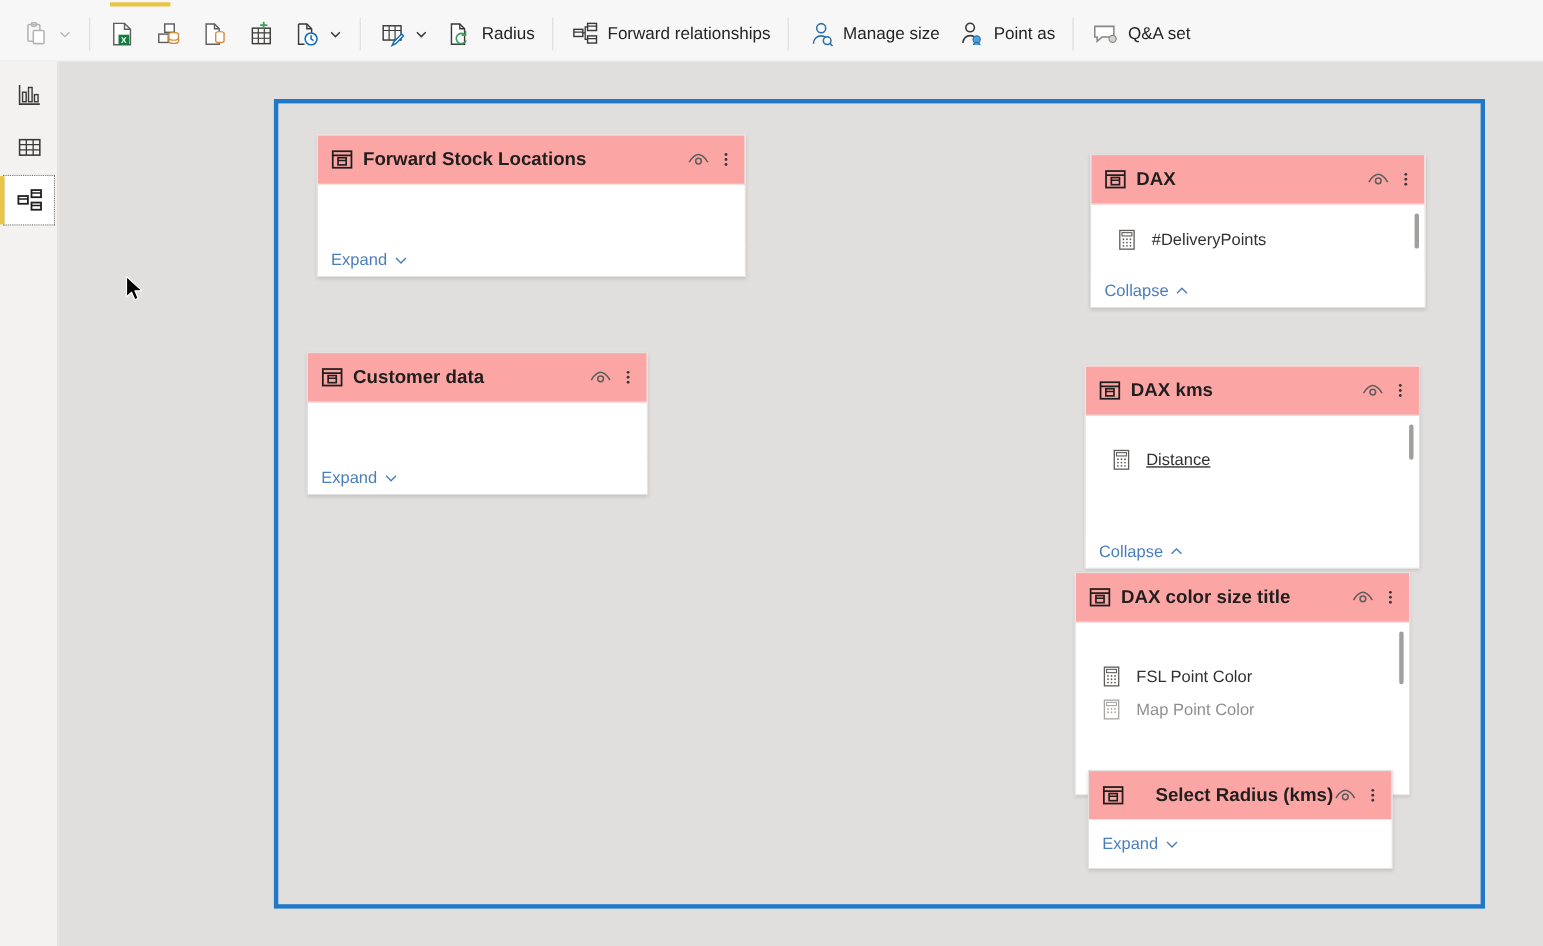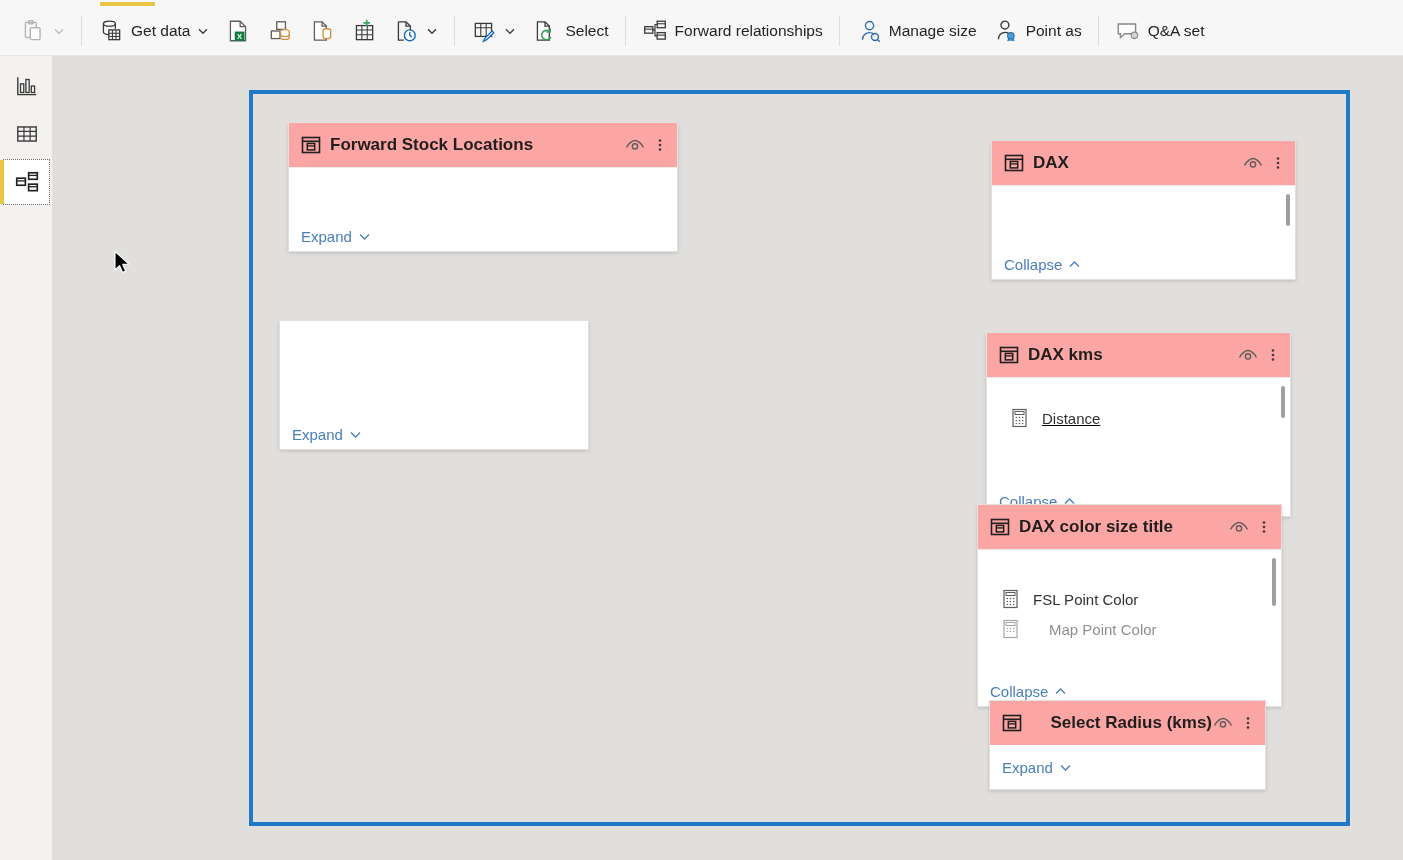--- a/index.html
+++ b/index.html
@@ -145,33 +145,20 @@
         <rect x="8" y="2.4" width="4" height="3" rx="0.6" fill="none" stroke="#b6b4b2" stroke-width="1.3"></rect>
         <rect x="9.5" y="9" width="9" height="11" rx="1" fill="#fff" stroke="#b6b4b2" stroke-width="1.3"></rect>
       </svg>
       <svg class="chev" viewBox="0 0 12 12">
         <path d="M2 4.3 L6 8.3 L10 4.3" fill="none" stroke="#b6b4b2" stroke-width="1.2"></path>
       </svg>
     </div>
 
     <div class="rb-sep"></div>
 
-    <div class="rb-item">
-      <svg class="rb-ico" viewBox="0 0 24 24">
-        <ellipse cx="10.5" cy="5.2" rx="5.5" ry="2.3" fill="none" stroke="#3b3a39" stroke-width="1.2"></ellipse>
-        <path d="M5 5.2 V13 c0 1.3 2.5 2.3 5.5 2.3" fill="none" stroke="#3b3a39" stroke-width="1.2"></path>
-        <path d="M16 5.2 V10" fill="none" stroke="#3b3a39" stroke-width="1.2"></path>
-        <rect x="10" y="11" width="10" height="9" fill="none" stroke="#3b3a39" stroke-width="1.2"></rect>
-        <path d="M10 14h10M10 17h10M13.3 11v9M16.6 11v9" stroke="#3b3a39" stroke-width="1"></path>
-      </svg>
-      <span class="rb-label">Get data</span>
-      <svg class="chev" viewBox="0 0 12 12">
-        <path d="M2 4.3 L6 8.3 L10 4.3" fill="none" stroke="#3b3a39" stroke-width="1.3"></path>
-      </svg>
-    </div>
 
     <div class="rb-item">
       <svg class="rb-ico" viewBox="0 0 24 24">
         <path d="M5 3 h9 l5 5 v13 H5 Z" fill="#fff" stroke="#605e5c" stroke-width="1.2"></path>
         <path d="M14 3 v5 h5" fill="none" stroke="#605e5c" stroke-width="1.2"></path>
         <rect x="9" y="12.5" width="9" height="8.5" fill="#107c41"></rect>
         <text x="13.5" y="19.2" font-size="7" font-family="Liberation Sans, sans-serif" fill="#fff" text-anchor="middle" font-weight="bold">X</text>
       </svg>
     </div>
 
@@ -228,21 +215,21 @@
       </svg>
     </div>
 
     <div class="rb-item">
       <svg class="rb-ico" viewBox="0 0 24 24">
         <path d="M5 3.5 h7 l4 4 v13 H5 Z" fill="#fff" stroke="#3b3a39" stroke-width="1.2"></path>
         <path d="M12 3.5 v4 h4" fill="none" stroke="#3b3a39" stroke-width="1.2"></path>
         <path d="M16.5 12.8 a4.3 4.3 0 1 0 .8 4.6" fill="none" stroke="#3aa05a" stroke-width="1.4"></path>
         <path d="M16.8 9.3 l0 3.6 l-3.3 0" fill="none" stroke="#3aa05a" stroke-width="1.4"></path>
       </svg>
-      <span class="rb-label">Select</span>
+      <span class="rb-label">Radius</span>
     </div>
 
     <div class="rb-sep"></div>
 
     <div class="rb-item">
       <svg class="rb-ico" viewBox="0 0 24 24">
         <rect x="2.5" y="8" width="7.5" height="6" fill="none" stroke="#3b3a39" stroke-width="1.2"></rect>
         <path d="M2.5 10.3 h7.5" stroke="#3b3a39" stroke-width="1"></path>
         <rect x="14" y="3" width="7.5" height="6" fill="none" stroke="#3b3a39" stroke-width="1.2"></rect>
         <path d="M14 5.3 h7.5" stroke="#3b3a39" stroke-width="1"></path>
@@ -341,20 +328,38 @@
         <span class="foot-link">
           <span>Expand</span>
           <svg class="foot-chev" viewBox="0 0 13 13">
             <path d="M2 4.5 L6.5 9 L11 4.5" fill="none" stroke="#4a7ebb" stroke-width="1.3"></path>
           </svg>
         </span>
       </div>
     </div>
 
     <div class="card" style="left:226px; top:264px; width:310px; height:130px;">
+      <div class="card-head">
+        <svg class="tbl-ico" viewBox="0 0 20 20">
+          <rect x="1.5" y="2.5" width="17" height="15" fill="none" stroke="#201f1e" stroke-width="1.6"></rect>
+          <path d="M1.5 6.3 h17" stroke="#201f1e" stroke-width="1.6"></path>
+          <rect x="6.3" y="8.4" width="7.4" height="6.5" fill="none" stroke="#201f1e" stroke-width="1.5"></rect>
+          <path d="M6.3 10.9 h7.4" stroke="#201f1e" stroke-width="1.3"></path>
+        </svg>
+        <div class="card-title">Customer data</div>
+        <svg class="head-act" viewBox="0 0 22 22">
+          <path d="M2.5 13.5 C5 8.5 9 6.5 11 6.5 C13 6.5 17 8.5 19.5 13.5" fill="none" stroke="#605e5c" stroke-width="1.4"></path>
+          <circle cx="11" cy="12.4" r="2.6" fill="none" stroke="#605e5c" stroke-width="1.4"></circle>
+        </svg>
+        <svg class="head-act kebab" viewBox="0 0 14 22">
+          <circle cx="7" cy="6.5" r="1.3" fill="#3b3a39"></circle>
+          <circle cx="7" cy="11" r="1.3" fill="#3b3a39"></circle>
+          <circle cx="7" cy="15.5" r="1.3" fill="#3b3a39"></circle>
+        </svg>
+      </div>
       <div class="card-body" style="height:84px;"></div>
       <div class="card-foot">
         <span class="foot-link">
           <span>Expand</span>
           <svg class="foot-chev" viewBox="0 0 13 13">
             <path d="M2 4.5 L6.5 9 L11 4.5" fill="none" stroke="#4a7ebb" stroke-width="1.3"></path>
           </svg>
         </span>
       </div>
     </div>
@@ -372,20 +377,36 @@
           <path d="M2.5 13.5 C5 8.5 9 6.5 11 6.5 C13 6.5 17 8.5 19.5 13.5" fill="none" stroke="#605e5c" stroke-width="1.4"></path>
           <circle cx="11" cy="12.4" r="2.6" fill="none" stroke="#605e5c" stroke-width="1.4"></circle>
         </svg>
         <svg class="head-act kebab" viewBox="0 0 14 22">
           <circle cx="7" cy="6.5" r="1.3" fill="#3b3a39"></circle>
           <circle cx="7" cy="11" r="1.3" fill="#3b3a39"></circle>
           <circle cx="7" cy="15.5" r="1.3" fill="#3b3a39"></circle>
         </svg>
       </div>
       <div class="card-body" style="height:94px; padding-top:17px;">
+        <div class="field-row">
+          <svg class="field-ico" viewBox="0 0 17 20">
+            <rect x="2" y="1.5" width="13" height="17" fill="none" stroke="#605e5c" stroke-width="1.2"></rect>
+            <rect x="4" y="3.5" width="9" height="3" fill="none" stroke="#605e5c" stroke-width="1"></rect>
+            <circle cx="5.3" cy="9.5" r="0.8" fill="#605e5c"></circle>
+              <circle cx="8.5" cy="9.5" r="0.8" fill="#605e5c"></circle>
+              <circle cx="11.7" cy="9.5" r="0.8" fill="#605e5c"></circle>
+            <circle cx="5.3" cy="12.5" r="0.8" fill="#605e5c"></circle>
+              <circle cx="8.5" cy="12.5" r="0.8" fill="#605e5c"></circle>
+              <circle cx="11.7" cy="12.5" r="0.8" fill="#605e5c"></circle>
+            <circle cx="5.3" cy="15.5" r="0.8" fill="#605e5c"></circle>
+              <circle cx="8.5" cy="15.5" r="0.8" fill="#605e5c"></circle>
+              <circle cx="11.7" cy="15.5" r="0.8" fill="#605e5c"></circle>
+          </svg>
+          <span class="field-label">#DeliveryPoints</span>
+        </div>
         <div class="vscroll" style="top:8px; height:32px;"></div>
       </div>
       <div class="card-foot">
         <span class="foot-link">
           <span>Collapse</span>
           <svg class="foot-chev" viewBox="0 0 13 13">
             <path d="M2 8.5 L6.5 4 L11 8.5" fill="none" stroke="#4a7ebb" stroke-width="1.3"></path>
           </svg>
         </span>
       </div>
@@ -432,21 +453,21 @@
       <div class="card-foot">
         <span class="foot-link">
           <span>Collapse</span>
           <svg class="foot-chev" viewBox="0 0 13 13">
             <path d="M2 8.5 L6.5 4 L11 8.5" fill="none" stroke="#4a7ebb" stroke-width="1.3"></path>
           </svg>
         </span>
       </div>
     </div>
 
-    <div class="card" style="left:924px; top:448px; width:305px; height:203px;">
+    <div class="card" style="left:924px; top:464px; width:305px; height:203px;">
       <div class="card-head">
         <svg class="tbl-ico" viewBox="0 0 20 20">
           <rect x="1.5" y="2.5" width="17" height="15" fill="none" stroke="#201f1e" stroke-width="1.6"></rect>
           <path d="M1.5 6.3 h17" stroke="#201f1e" stroke-width="1.6"></path>
           <rect x="6.3" y="8.4" width="7.4" height="6.5" fill="none" stroke="#201f1e" stroke-width="1.5"></rect>
           <path d="M6.3 10.9 h7.4" stroke="#201f1e" stroke-width="1.3"></path>
         </svg>
         <div class="card-title">DAX color size title</div>
         <svg class="head-act" viewBox="0 0 22 22">
           <path d="M2.5 13.5 C5 8.5 9 6.5 11 6.5 C13 6.5 17 8.5 19.5 13.5" fill="none" stroke="#605e5c" stroke-width="1.4"></path>
@@ -468,21 +489,21 @@
               <circle cx="11.7" cy="9.5" r="0.8" fill="#605e5c"></circle>
             <circle cx="5.3" cy="12.5" r="0.8" fill="#605e5c"></circle>
               <circle cx="8.5" cy="12.5" r="0.8" fill="#605e5c"></circle>
               <circle cx="11.7" cy="12.5" r="0.8" fill="#605e5c"></circle>
             <circle cx="5.3" cy="15.5" r="0.8" fill="#605e5c"></circle>
               <circle cx="8.5" cy="15.5" r="0.8" fill="#605e5c"></circle>
               <circle cx="11.7" cy="15.5" r="0.8" fill="#605e5c"></circle>
           </svg>
           <span class="field-label">FSL Point Color</span>
         </div>
-        <div class="field-row" style="opacity:0.55;gap:16px;">
+        <div class="field-row" style="opacity:0.55;">
           <svg class="field-ico" viewBox="0 0 17 20">
             <rect x="2" y="1.5" width="13" height="17" fill="none" stroke="#605e5c" stroke-width="1.2"></rect>
             <rect x="4" y="3.5" width="9" height="3" fill="none" stroke="#605e5c" stroke-width="1"></rect>
             <circle cx="5.3" cy="9.5" r="0.8" fill="#605e5c"></circle>
               <circle cx="8.5" cy="9.5" r="0.8" fill="#605e5c"></circle>
               <circle cx="11.7" cy="9.5" r="0.8" fill="#605e5c"></circle>
             <circle cx="5.3" cy="12.5" r="0.8" fill="#605e5c"></circle>
               <circle cx="8.5" cy="12.5" r="0.8" fill="#605e5c"></circle>
               <circle cx="11.7" cy="12.5" r="0.8" fill="#605e5c"></circle>
           </svg>

